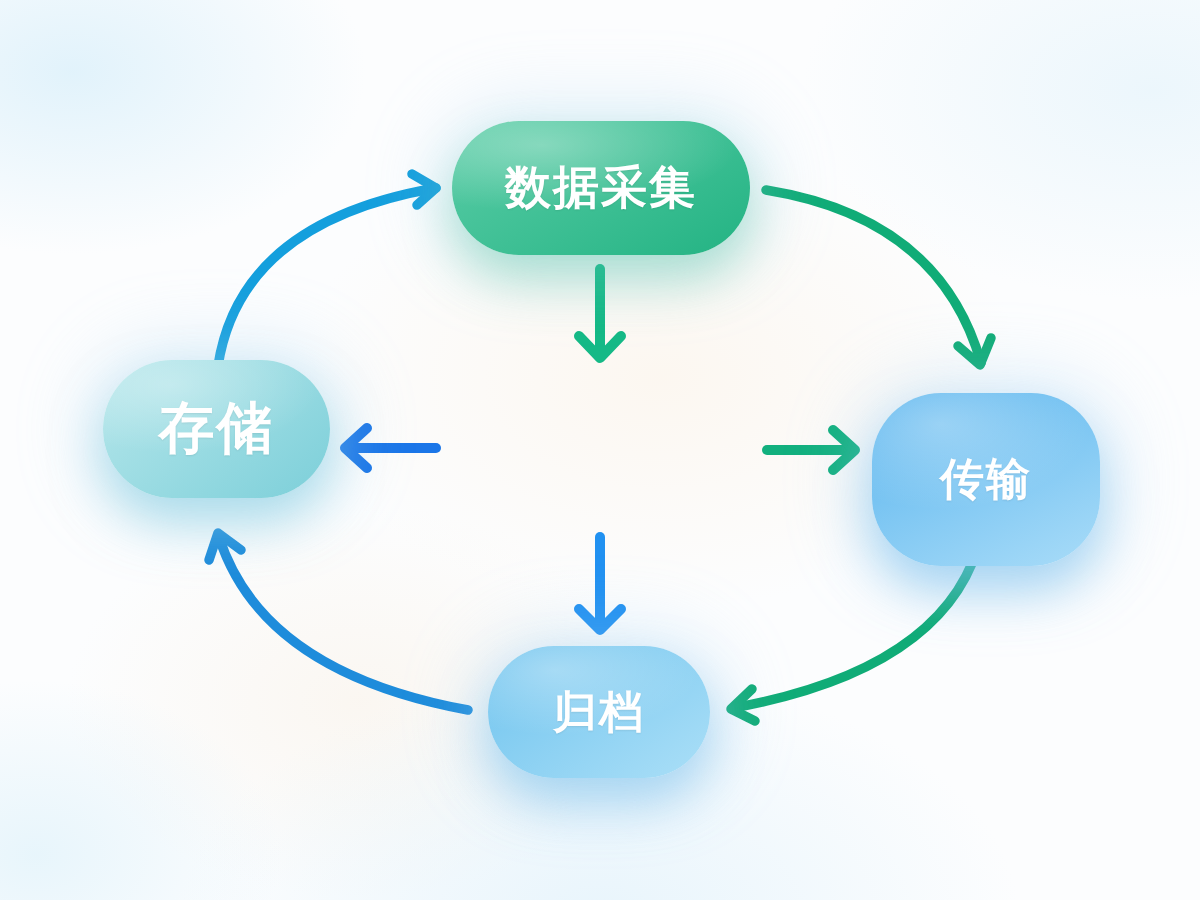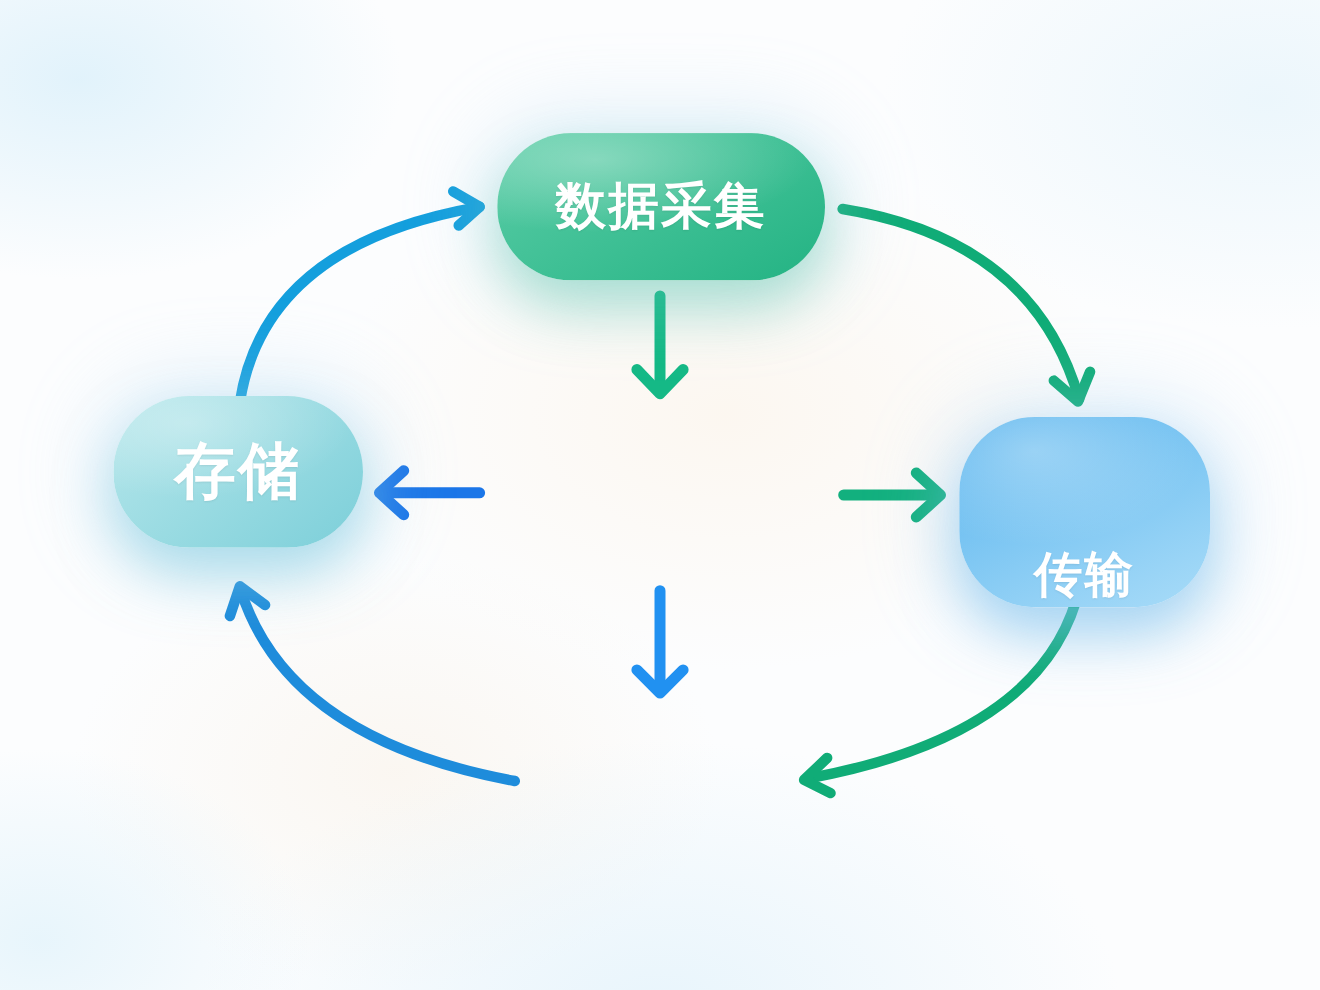--- a/index.html
+++ b/index.html
@@ -49,16 +49,19 @@
       <path d="M 468 710 Q 262 672 219 537" stroke="#1e8cdb" stroke-width="9.5" fill="none" stroke-linecap="round"></path>
       <polyline points="209,560 218,533 241,550" stroke="#1e8cdb" stroke-width="9.5" fill="none" stroke-linecap="round" stroke-linejoin="round"></polyline>
     </svg>
 
   <div class="node" style="left: 452px; top: 121px; width: 298px; height: 134px; border-radius: 67px; font-size: 46px; background: radial-gradient(120% 90% at 30% 18%, rgba(255, 255, 255, 0.32), rgba(255, 255, 255, 0) 55%), linear-gradient(150deg, rgb(91, 205, 167), rgb(35, 179, 131)); box-shadow: rgba(45, 185, 140, 0.35) 0px 24px 50px, rgba(160, 210, 240, 0.28) 0px 0px 70px 18px;">
     <span>数据采集</span>
   </div>
   <div class="node" style="left: 103px; top: 360px; width: 227px; height: 138px; border-radius: 69px; font-size: 56px; background: radial-gradient(120% 90% at 30% 18%, rgba(255, 255, 255, 0.32), rgba(255, 255, 255, 0) 55%), linear-gradient(140deg, rgb(183, 231, 235), rgb(124, 207, 217)); box-shadow: rgba(120, 200, 220, 0.55) 0px 24px 50px, rgba(160, 210, 240, 0.28) 0px 0px 70px 18px;">
     <span>存储</span>
   </div>
-  <div class="node" style="left: 872px; top: 379px; width: 228px; height: 173px; border-radius: 69px; font-size: 44px; background: radial-gradient(120% 90% at 30% 18%, rgba(255, 255, 255, 0.32), rgba(255, 255, 255, 0) 55%), linear-gradient(155deg, rgb(88, 180, 238), rgb(169, 220, 248)); box-shadow: rgba(110, 185, 235, 0.55) 0px 24px 50px, rgba(160, 210, 240, 0.28) 0px 0px 70px 18px; align-items: flex-end;">
+  <div class="node" style="left: 872px; top: 393px; width: 228px; height: 173px; border-radius: 69px; font-size: 44px; background: radial-gradient(120% 90% at 30% 18%, rgba(255, 255, 255, 0.32), rgba(255, 255, 255, 0) 55%), linear-gradient(155deg, rgb(88, 180, 238), rgb(169, 220, 248)); box-shadow: rgba(110, 185, 235, 0.55) 0px 24px 50px, rgba(160, 210, 240, 0.28) 0px 0px 70px 18px;">
     <span>传输</span>
+  </div>
+  <div class="node" style="left: 488px; top: 646px; width: 222px; height: 132px; border-radius: 66px; font-size: 44px; background: radial-gradient(120% 90% at 30% 18%, rgba(255, 255, 255, 0.32), rgba(255, 255, 255, 0) 55%), linear-gradient(145deg, rgb(110, 195, 238), rgb(171, 223, 247)); box-shadow: rgba(115, 190, 235, 0.55) 0px 24px 50px, rgba(160, 210, 240, 0.28) 0px 0px 70px 18px;">
+    <span>归档</span>
   </div>
 </div>
 
 </body></html>

